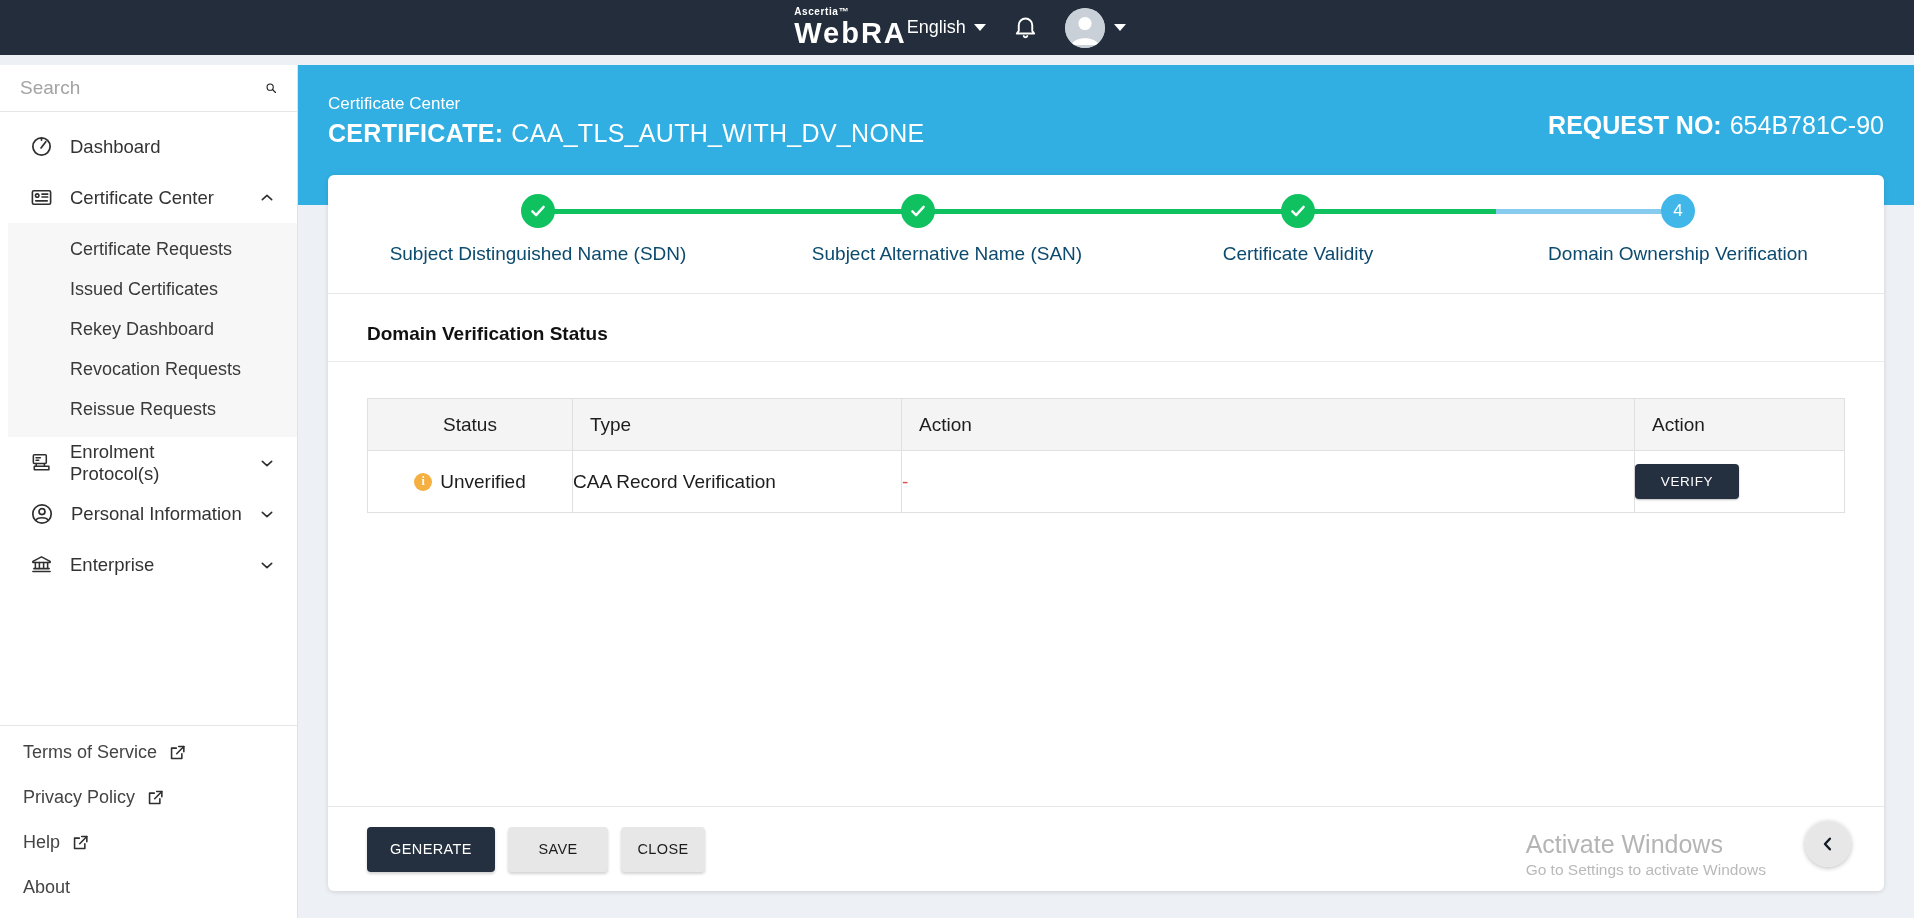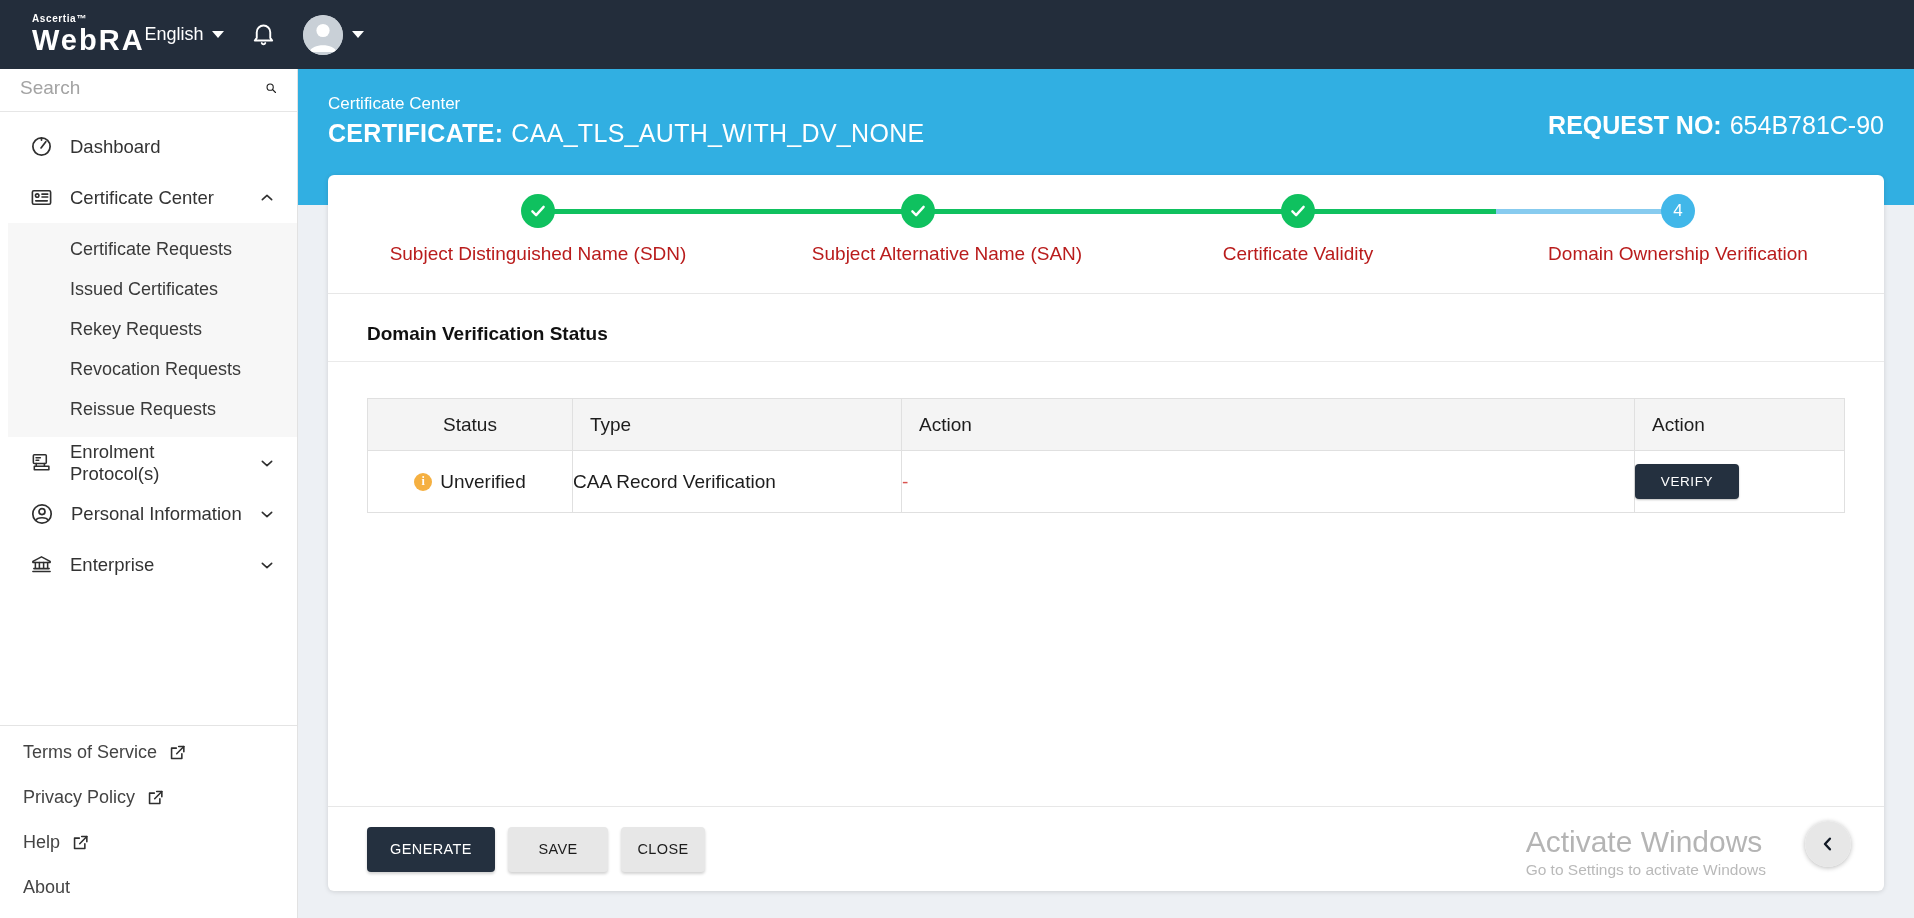--- a/index.html
+++ b/index.html
@@ -1,21 +1,21 @@
 <!DOCTYPE html>
 <html><head>
 <meta charset="utf-8">
 <style>
   * { margin:0; padding:0; box-sizing:border-box; }
   html,body { width:1914px; height:918px; overflow:hidden;
     font-family:"Liberation Sans","DejaVu Sans",sans-serif; background:#edf0f4; }
 
   
-  .topbar { position:absolute; top:0; left:0; width:1914px; height:69px;
-    background:#232d3b; display:flex; align-items:center; justify-content:flex-start;
+  .topbar { position:absolute; top:0; left:0; width:1914px; height:55px;
+    background:#232d3b; display:flex; align-items:center; justify-content:center;
     padding:0 26px; z-index:30; }
   .brand { display:flex; flex-direction:column; line-height:1; padding-left:6px; }
   .brand-top { color:#fff; font-size:10px; letter-spacing:.6px; margin-bottom:2px; font-weight:bold; }
   .brand-main { color:#fff; font-size:29px; font-weight:600; letter-spacing:2px; }
   .topbar-right { display:flex; align-items:center; gap:26px; }
   .lang { color:#fff; font-size:18px; display:flex; align-items:center; gap:8px; cursor:pointer; }
   .caret { width:0; height:0; border-left:6px solid transparent; border-right:6px solid transparent;
     border-top:7px solid #fff; display:inline-block; }
   .avatar-wrap { display:flex; align-items:center; gap:9px; cursor:pointer; }
   .avatar { width:40px; height:40px; border-radius:50%; overflow:hidden; background:#c9d0d7; }
@@ -53,21 +53,21 @@
   .card { position:absolute; left:30px; right:30px; top:110px; bottom:27px; background:#fff;
     border-radius:6px; box-shadow:0 1px 5px rgba(0,0,0,.13); z-index:5; }
 
   
   .stepper { position:relative; height:119px; border-bottom:1px solid #e7e7e7; }
   .step-line { position:absolute; top:34px; height:5px; border-radius:2px; }
   .step-circle { position:absolute; top:19px; width:34px; height:34px; border-radius:50%;
     transform:translateX(-50%); display:flex; align-items:center; justify-content:center;
     color:#fff; font-size:17px; z-index:2; }
   .step-label { position:absolute; top:68px; width:420px; transform:translateX(-50%);
-    text-align:center; font-size:19px; color:#b91c1c; }
+    text-align:center; font-size:19px; color:#0c4a6e; }
 
   .section-title { position:absolute; top:148px; left:39px; font-size:19px; font-weight:700; color:#111; }
   .section-divider { position:absolute; top:186px; left:0; right:0; border-top:1px solid #eaeaea; }
 
   
   table.dv { position:absolute; top:223px; left:39px; width:1478px; border-collapse:collapse; }
   table.dv th, table.dv td { border:1px solid #e0e0e0; font-size:19px; font-weight:400; color:#1d1d1d; }
   table.dv th { background:#f4f4f4; height:52px; text-align:left; padding-left:17px; }
   table.dv th.center, table.dv td.center { text-align:center; padding-left:0; }
   table.dv td { height:62px; background:#fff; }
@@ -84,21 +84,21 @@
   
   .card-footer { position:absolute; left:0; right:0; bottom:0; height:85px;
     border-top:1px solid #e7e7e7; display:flex; align-items:center; padding-left:39px; gap:13px; }
   .btn { height:45px; border:none; border-radius:4px; font-size:14.5px; letter-spacing:.4px;
     font-family:inherit; cursor:pointer; box-shadow:0 2px 3px rgba(0,0,0,.18); }
   .btn-dark { width:128px; background:#24303f; color:#fff; }
   .btn-light { background:#e7e7e7; color:#1d1d1d; }
   .btn-save { width:100px; } .btn-close { width:84px; }
 
   .watermark { position:absolute; right:118px; bottom:12px; color:#a8a8a8; text-align:left; z-index:1; }
-  .watermark .wm1 { font-size:30px; opacity:.85; }
+  .watermark .wm1 { font-size:25px; opacity:.85; }
   .watermark .wm2 { font-size:15.5px; opacity:.8; margin-top:2px; }
   .fab { position:absolute; right:33px; bottom:24px; width:46px; height:46px; border-radius:50%;
     background:rgba(228,228,228,.88); box-shadow:0 1px 5px rgba(0,0,0,.28); border:none;
     display:flex; align-items:center; justify-content:center; cursor:pointer; z-index:2; }
 </style>
 </head>
 <body>
 
 <div class="topbar">
   <div class="brand">
@@ -161,21 +161,21 @@
     </div>
 
     <div class="submenu">
       <div class="submenu-item">
           <span>Certificate Requests</span>
         </div>
       <div class="submenu-item">
           <span>Issued Certificates</span>
         </div>
       <div class="submenu-item">
-          <span>Rekey Requests</span>
+          <span>Rekey Dashboard</span>
         </div>
       <div class="submenu-item">
           <span>Revocation Requests</span>
         </div>
       <div class="submenu-item">
           <span>Reissue Requests</span>
         </div>
     </div>
 
     <div class="nav-item">

